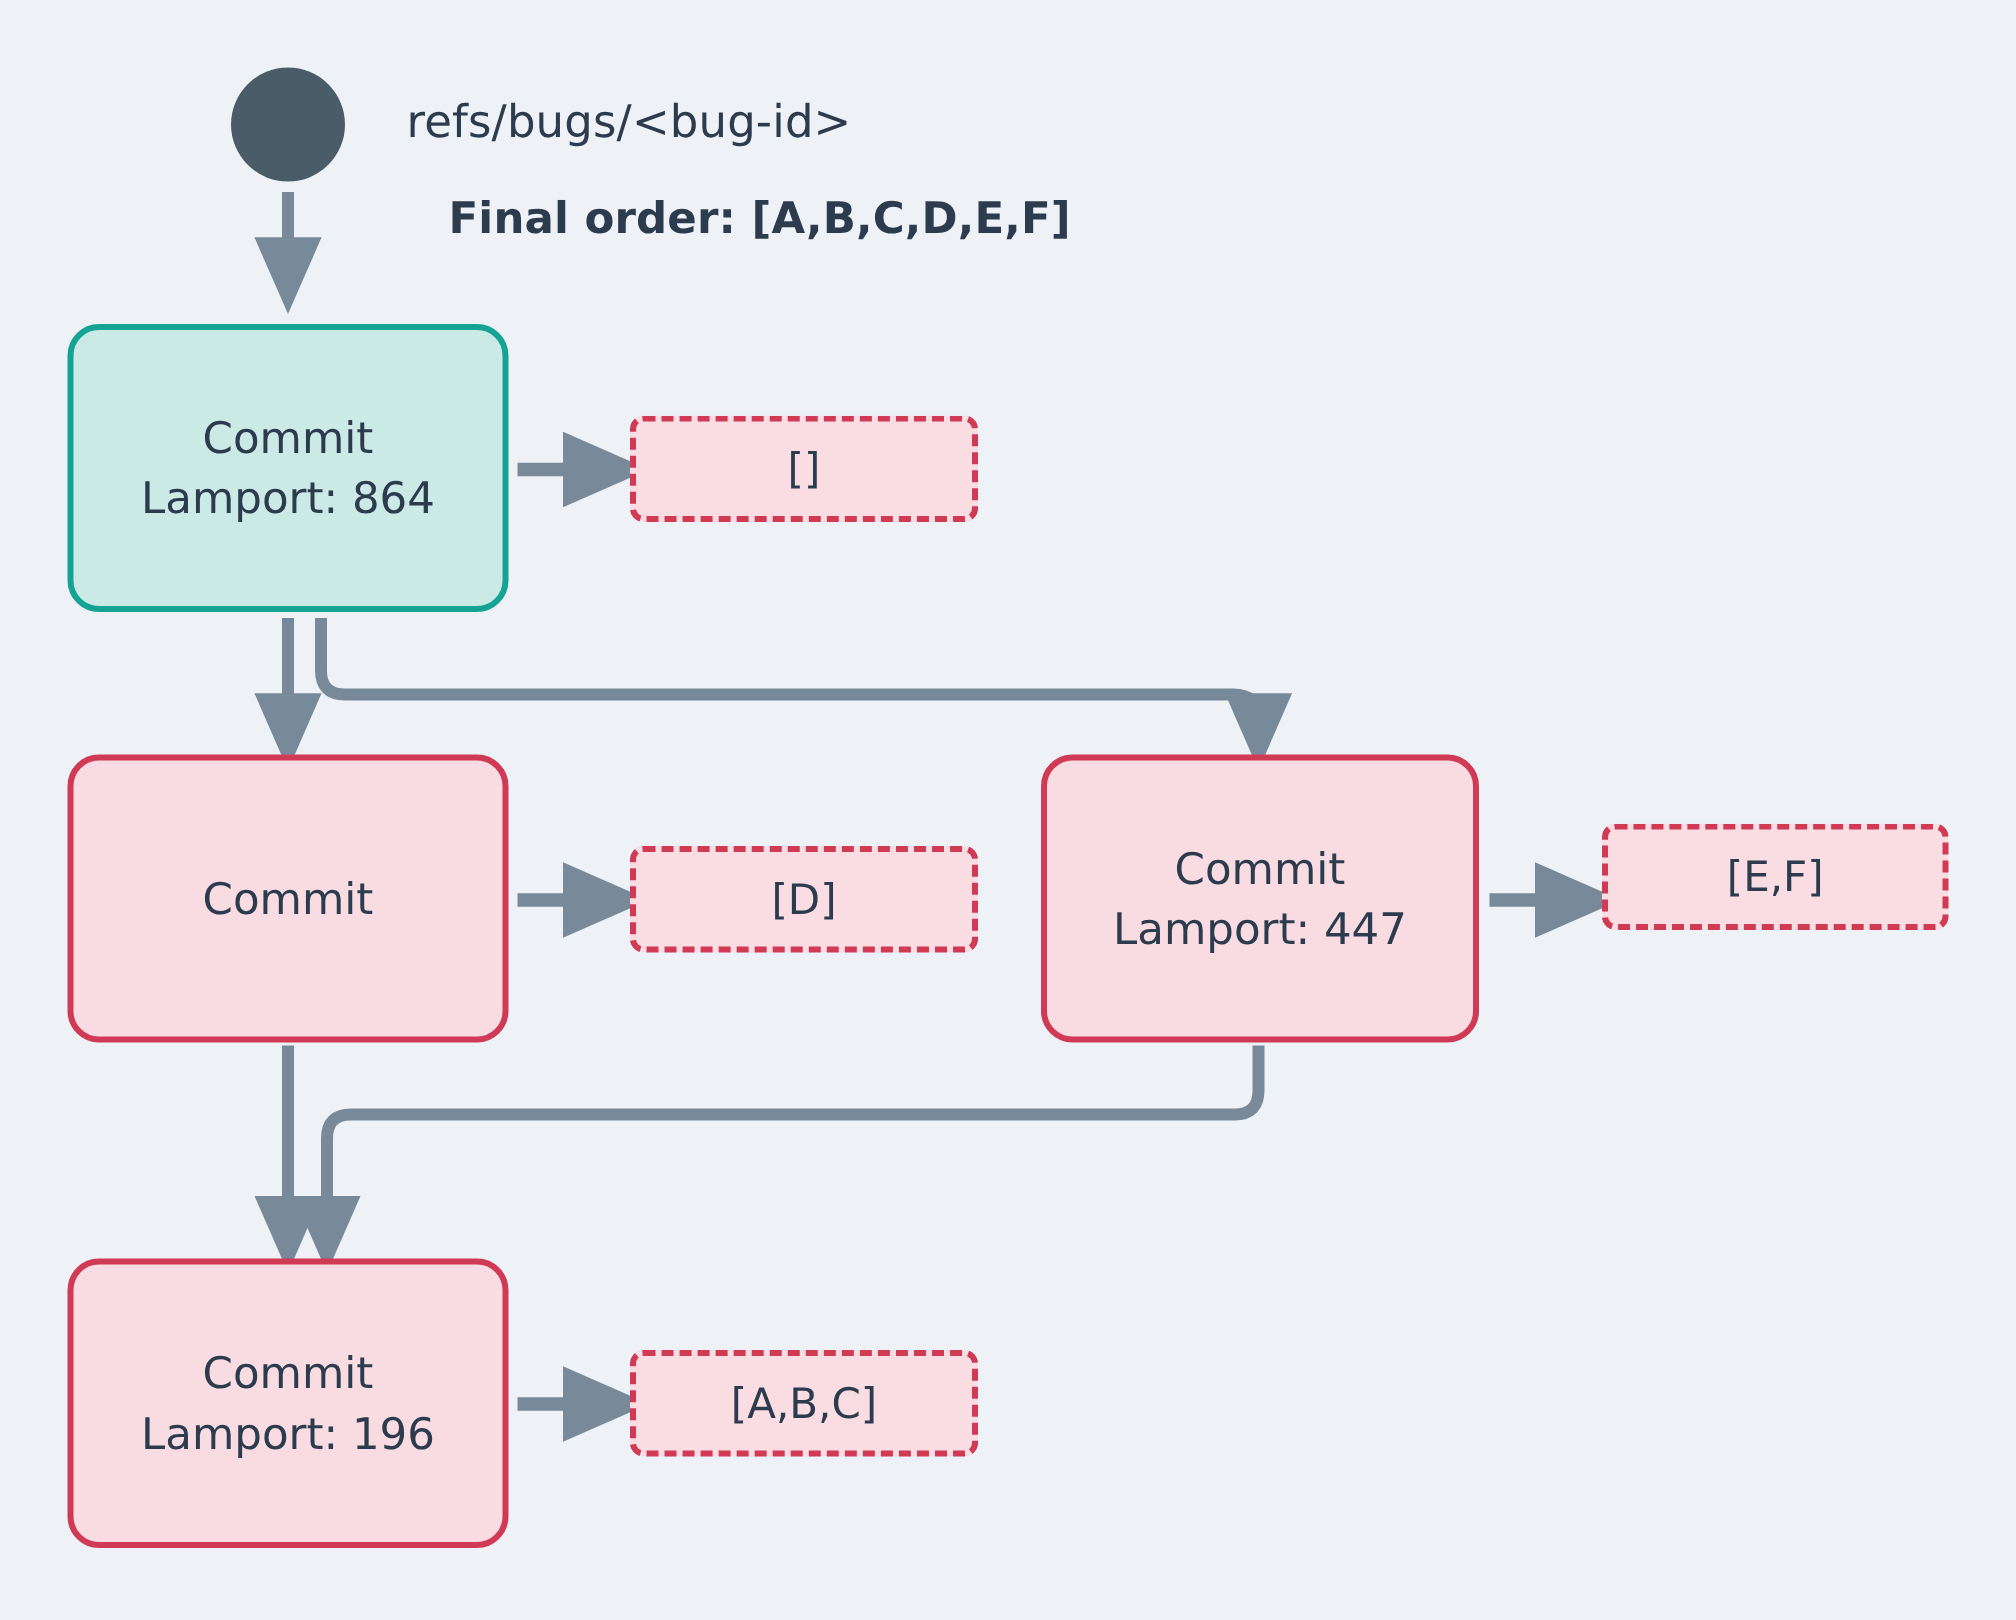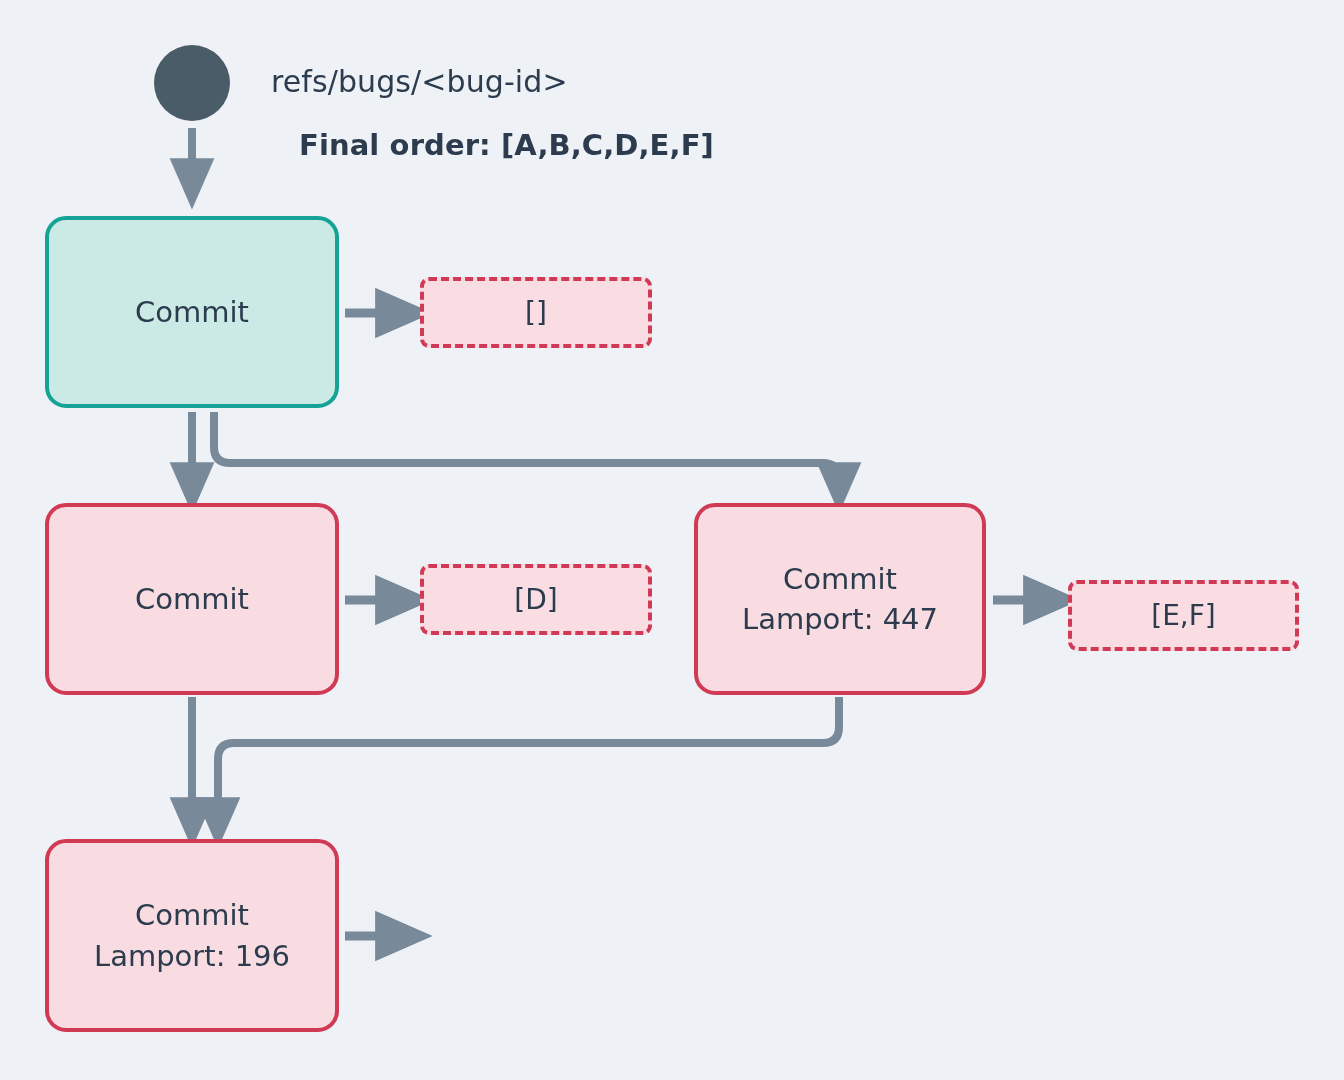--- a/index.html
+++ b/index.html
@@ -127,32 +127,34 @@
     <path d="M345,936 L403,936" fill="none" stroke="#78899a" stroke-width="9" stroke-linecap="butt" marker-end="url(#ah)"></path>
   </svg>
 
   <div class="root-node"></div>
 
   <div class="ref-label">refs/bugs/&lt;bug-id&gt;</div>
   <div class="order-label">Final order: [A,B,C,D,E,F]</div>
 
   <div class="commit-node teal" style="left:45px; top:216px; width:294px; height:192px;">
     <div class="line">Commit</div>
+    <div class="line">Lamport: 864</div>
   </div>
   <div class="ops-box" style="left:420px; top:277px; width:232px; height:71px;">[]</div>
 
   <div class="commit-node" style="left:45px; top:503px; width:294px; height:192px;">
     <div class="line">Commit</div>
   </div>
   <div class="ops-box" style="left:420px; top:564px; width:232px; height:71px;">[D]</div>
 
   <div class="commit-node" style="left:694px; top:503px; width:292px; height:192px;">
     <div class="line">Commit</div>
     <div class="line">Lamport: 447</div>
   </div>
-  <div class="ops-box" style="left:1068px; top:580px; width:231px; height:71px;">[E,F]</div>
+  <div class="ops-box" style="left:1068px; top:549px; width:231px; height:71px;">[E,F]</div>
 
   <div class="commit-node" style="left:45px; top:839px; width:294px; height:193px;">
     <div class="line">Commit</div>
     <div class="line">Lamport: 196</div>
   </div>
+  <div class="ops-box" style="left:420px; top:900px; width:232px; height:71px;">[A,B,C]</div>
 
 </div>
 
 </body></html>

